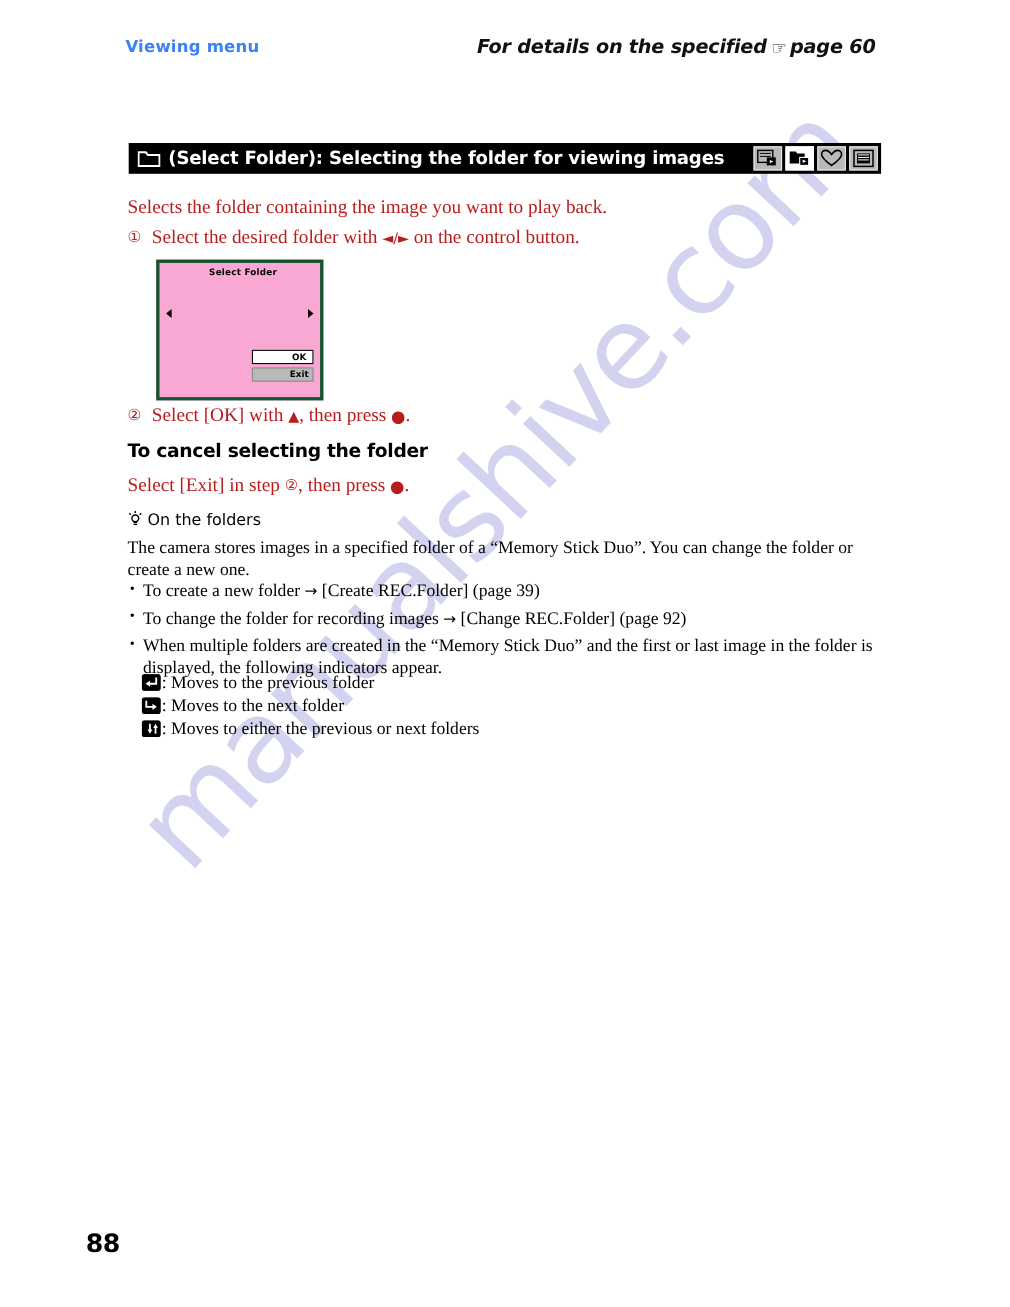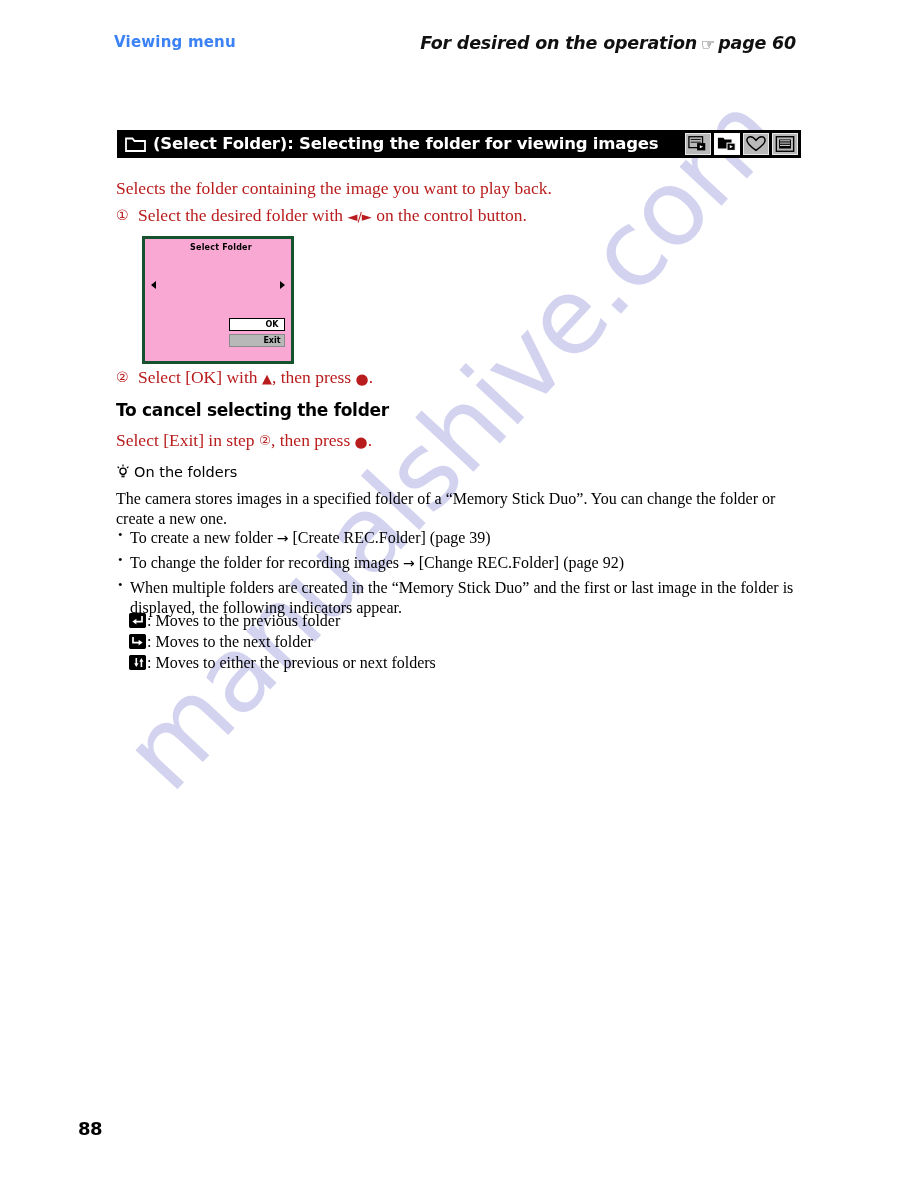--- a/index.html
+++ b/index.html
@@ -367,39 +367,39 @@
   }
   .indicator-label { white-space: nowrap; }
 
   
   .folio {
     position: absolute;
     z-index: 2;
     left: 78px;
     top: 1118px;
     font-family: "DejaVu Sans", sans-serif;
-    font-size: 18px;
+    font-size: 23px;
     font-weight: 700;
     color: #000;
     letter-spacing: -.5px;
   }
 </style>
 </head>
 <body>
 
 <div id="page">
 
   <div class="watermark">
     <div class="watermark-text">manualshive.com</div>
   </div>
 
   <div class="page-header">
     <div class="header-left">Viewing menu</div>
     <div class="header-right">
-      <span>For desired on the operation</span><span class="hand-icon">☞</span><span>page 60</span>
+      <span>For details on the specified</span><span class="hand-icon">☞</span><span>page 60</span>
     </div>
   </div>
 
   <div class="title-bar">
     <svg class="title-bar-folder" viewBox="0 0 21 17">
       <path d="M1 3.5 L1 16 L20 16 L20 6 L9.5 6 L7.5 3.5 Z" fill="none" stroke="#ffffff" stroke-width="1.8"></path>
     </svg>
     <div class="title-bar-text">(Select Folder): Selecting the folder for viewing images</div>
     <div class="mode-icons">
       <div class="mode-icon">

